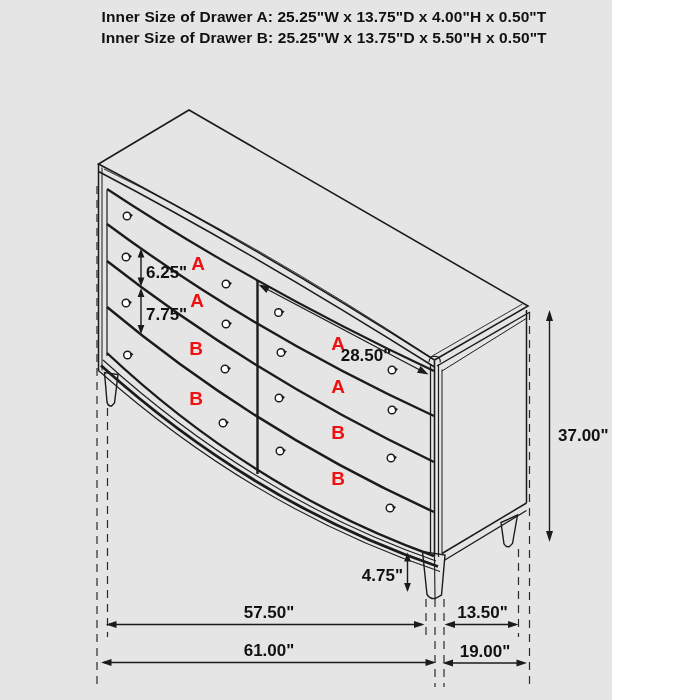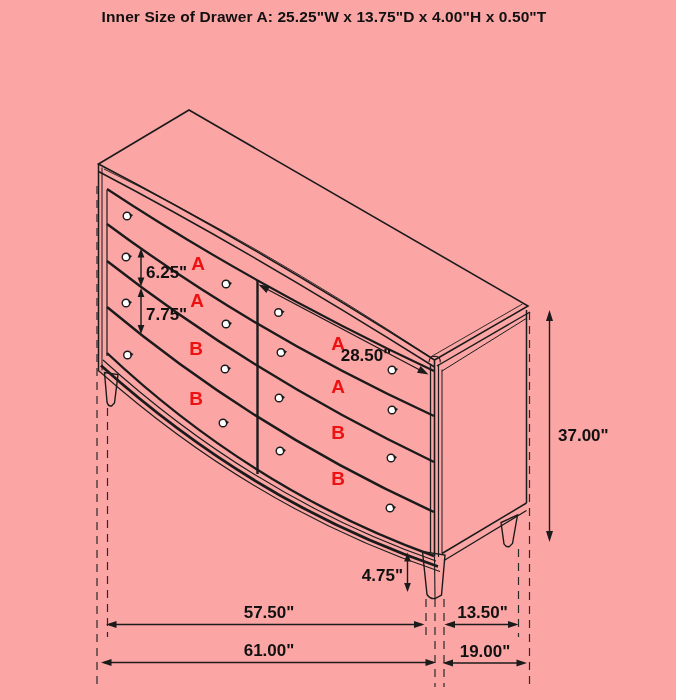--- a/index.html
+++ b/index.html
@@ -2,23 +2,23 @@
 <html><head>
 <meta charset="utf-8">
 <style>
   html, body {
     margin: 0;
     padding: 0;
     background: #ffffff;
   }
   .page {
     position: relative;
-    width: 676px;
+    width: 612px;
     height: 700px;
-    background: #fca5a5;
+    background: #e5e5e5;
     font-family: "Liberation Sans", sans-serif;
     overflow: hidden;
   }
   .header {
     position: absolute;
     top: 7px;
     left: 0;
     width: 648px;
     text-align: center;
     font-weight: bold;
@@ -54,20 +54,21 @@
     fill: none;
   }
 </style>
 </head>
 <body>
 
 <div class="page">
 
   <div class="header">
     <div>Inner Size of Drawer A: 25.25"W x 13.75"D x 4.00"H x 0.50"T</div>
+    <div>Inner Size of Drawer B: 25.25"W x 13.75"D x 5.50"H x 0.50"T</div>
   </div>
 
   <svg class="diagram-svg" width="700" height="700" viewBox="0 0 700 700" xmlns="http://www.w3.org/2000/svg">
 
     <defs>
       <g id="knob">
         <circle cx="0" cy="0" r="3.8" fill="#ffffff" stroke="#1b1b1b" stroke-width="1.4"></circle>
         <path d="M2.1,-2.8 L6.1,-0.9 L3.3,1.8 Z" fill="#1b1b1b"></path>
       </g>
     </defs>

